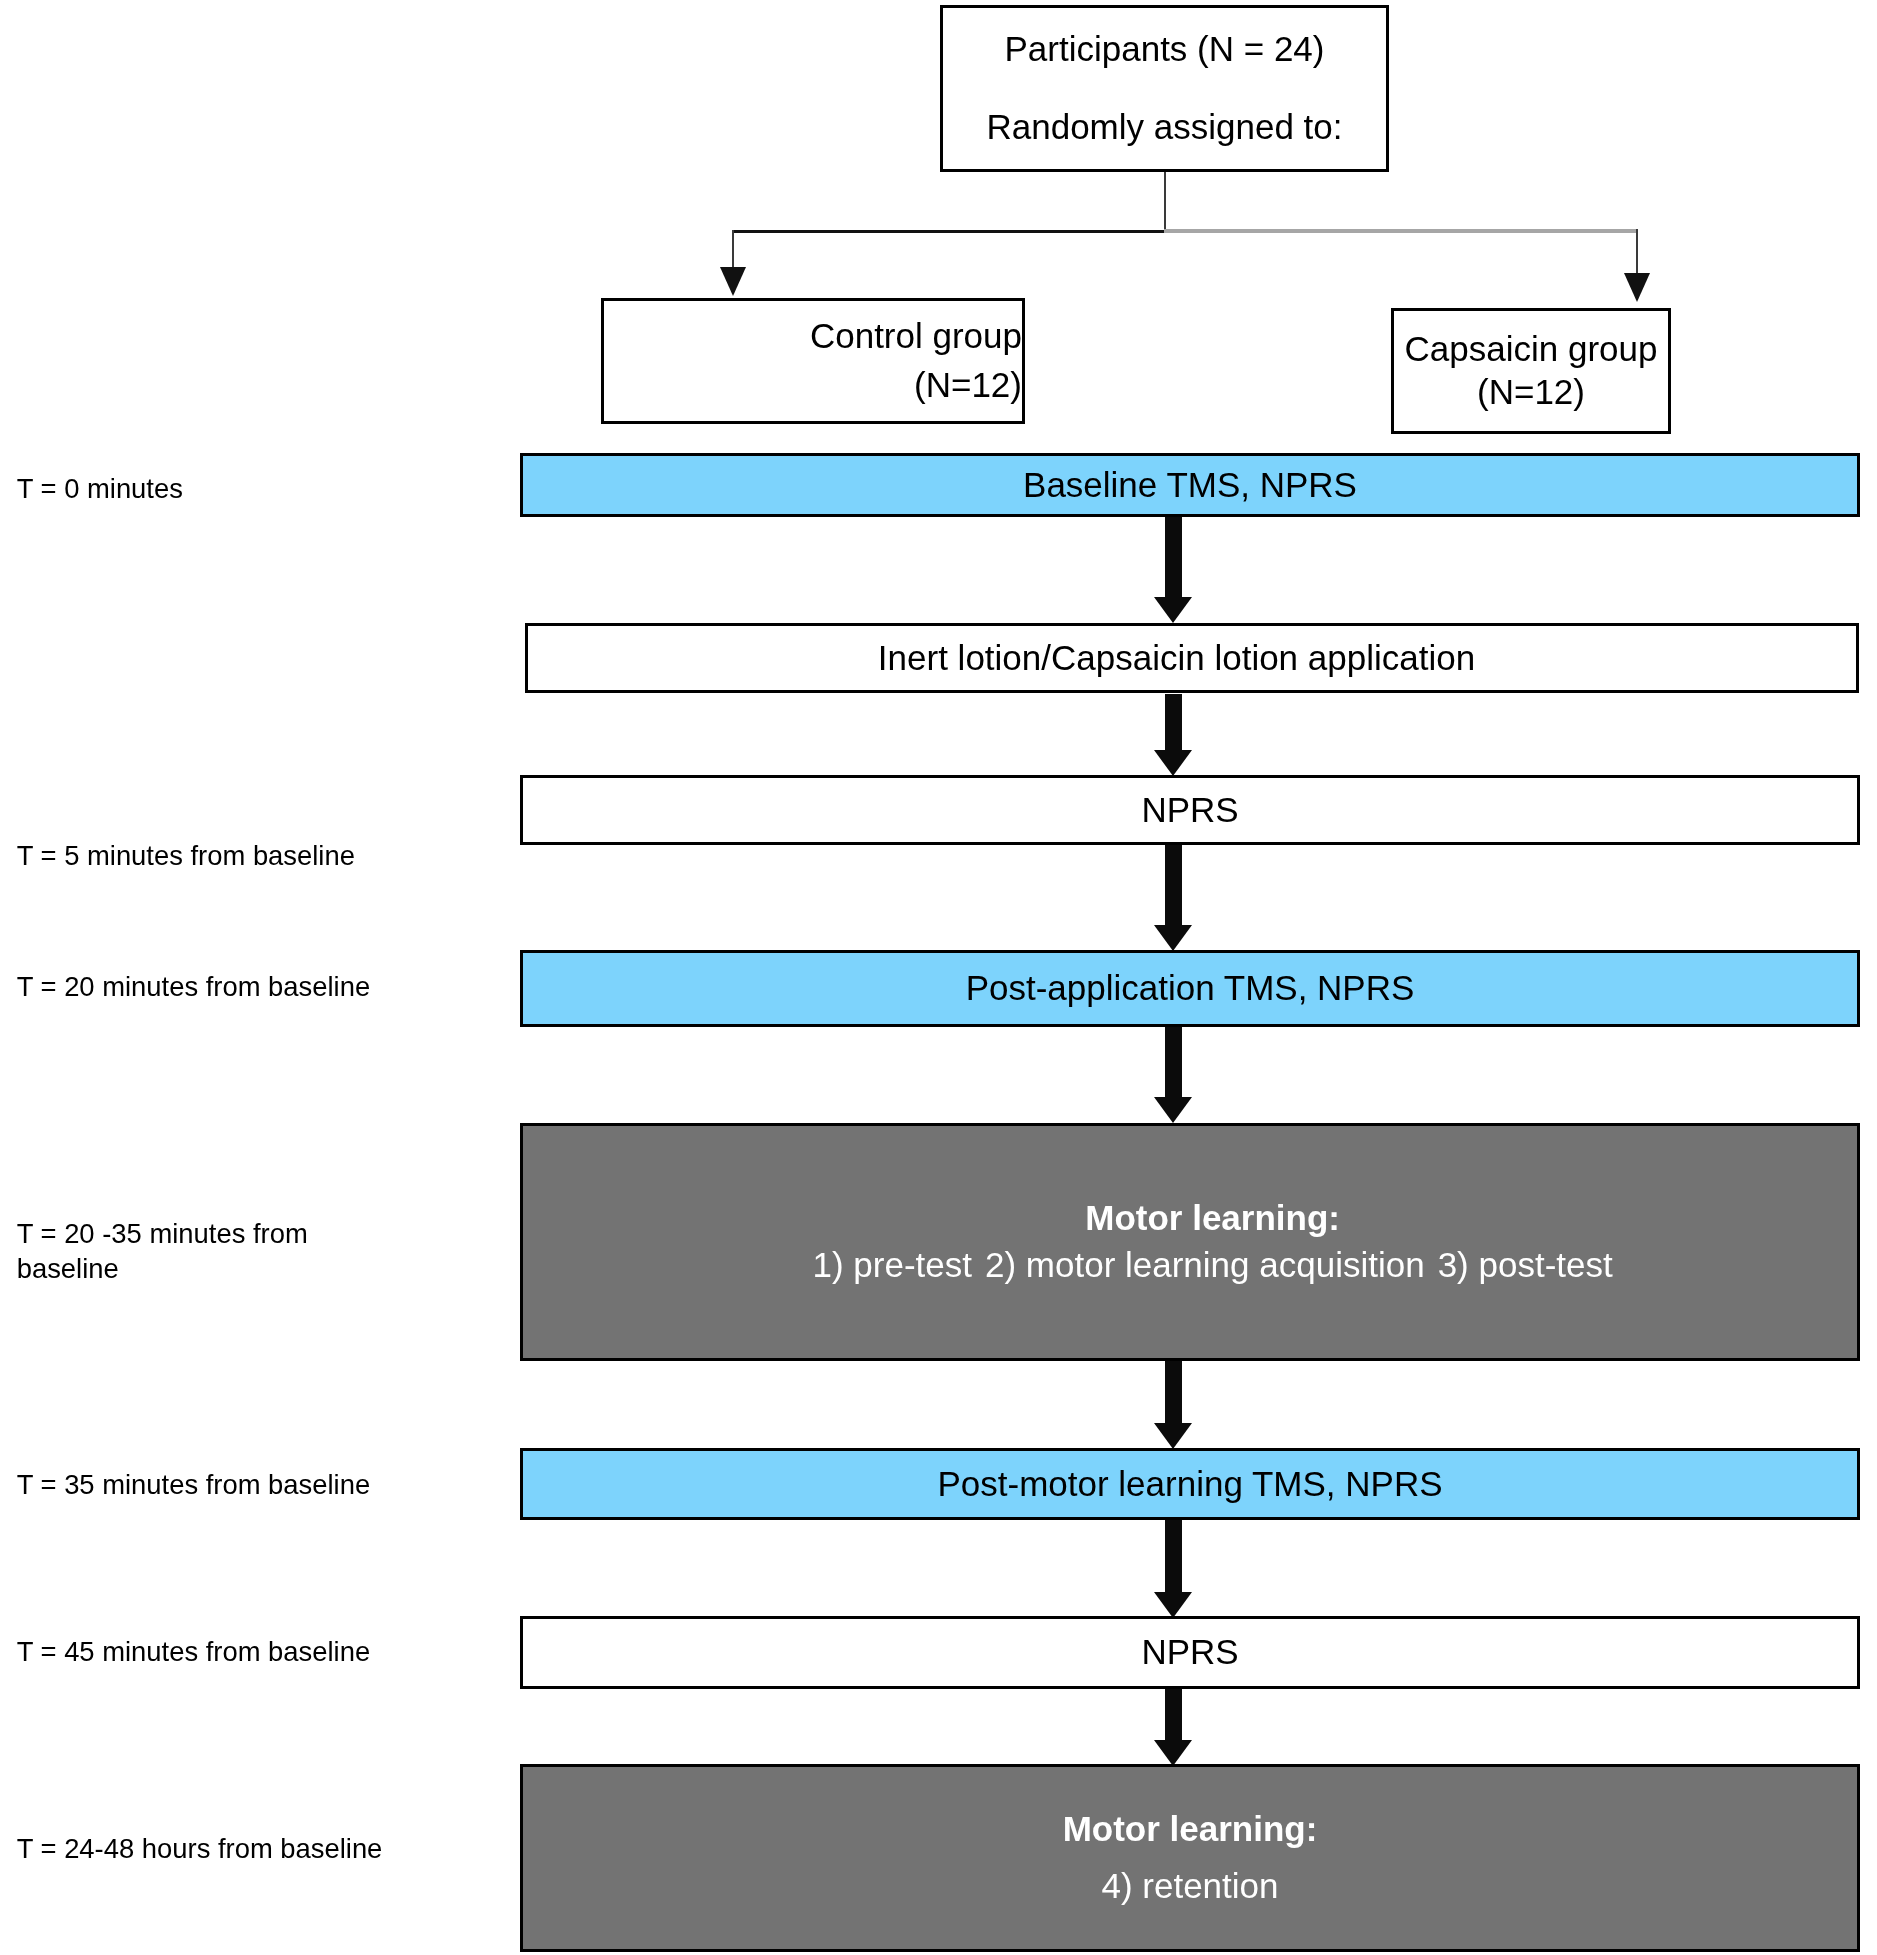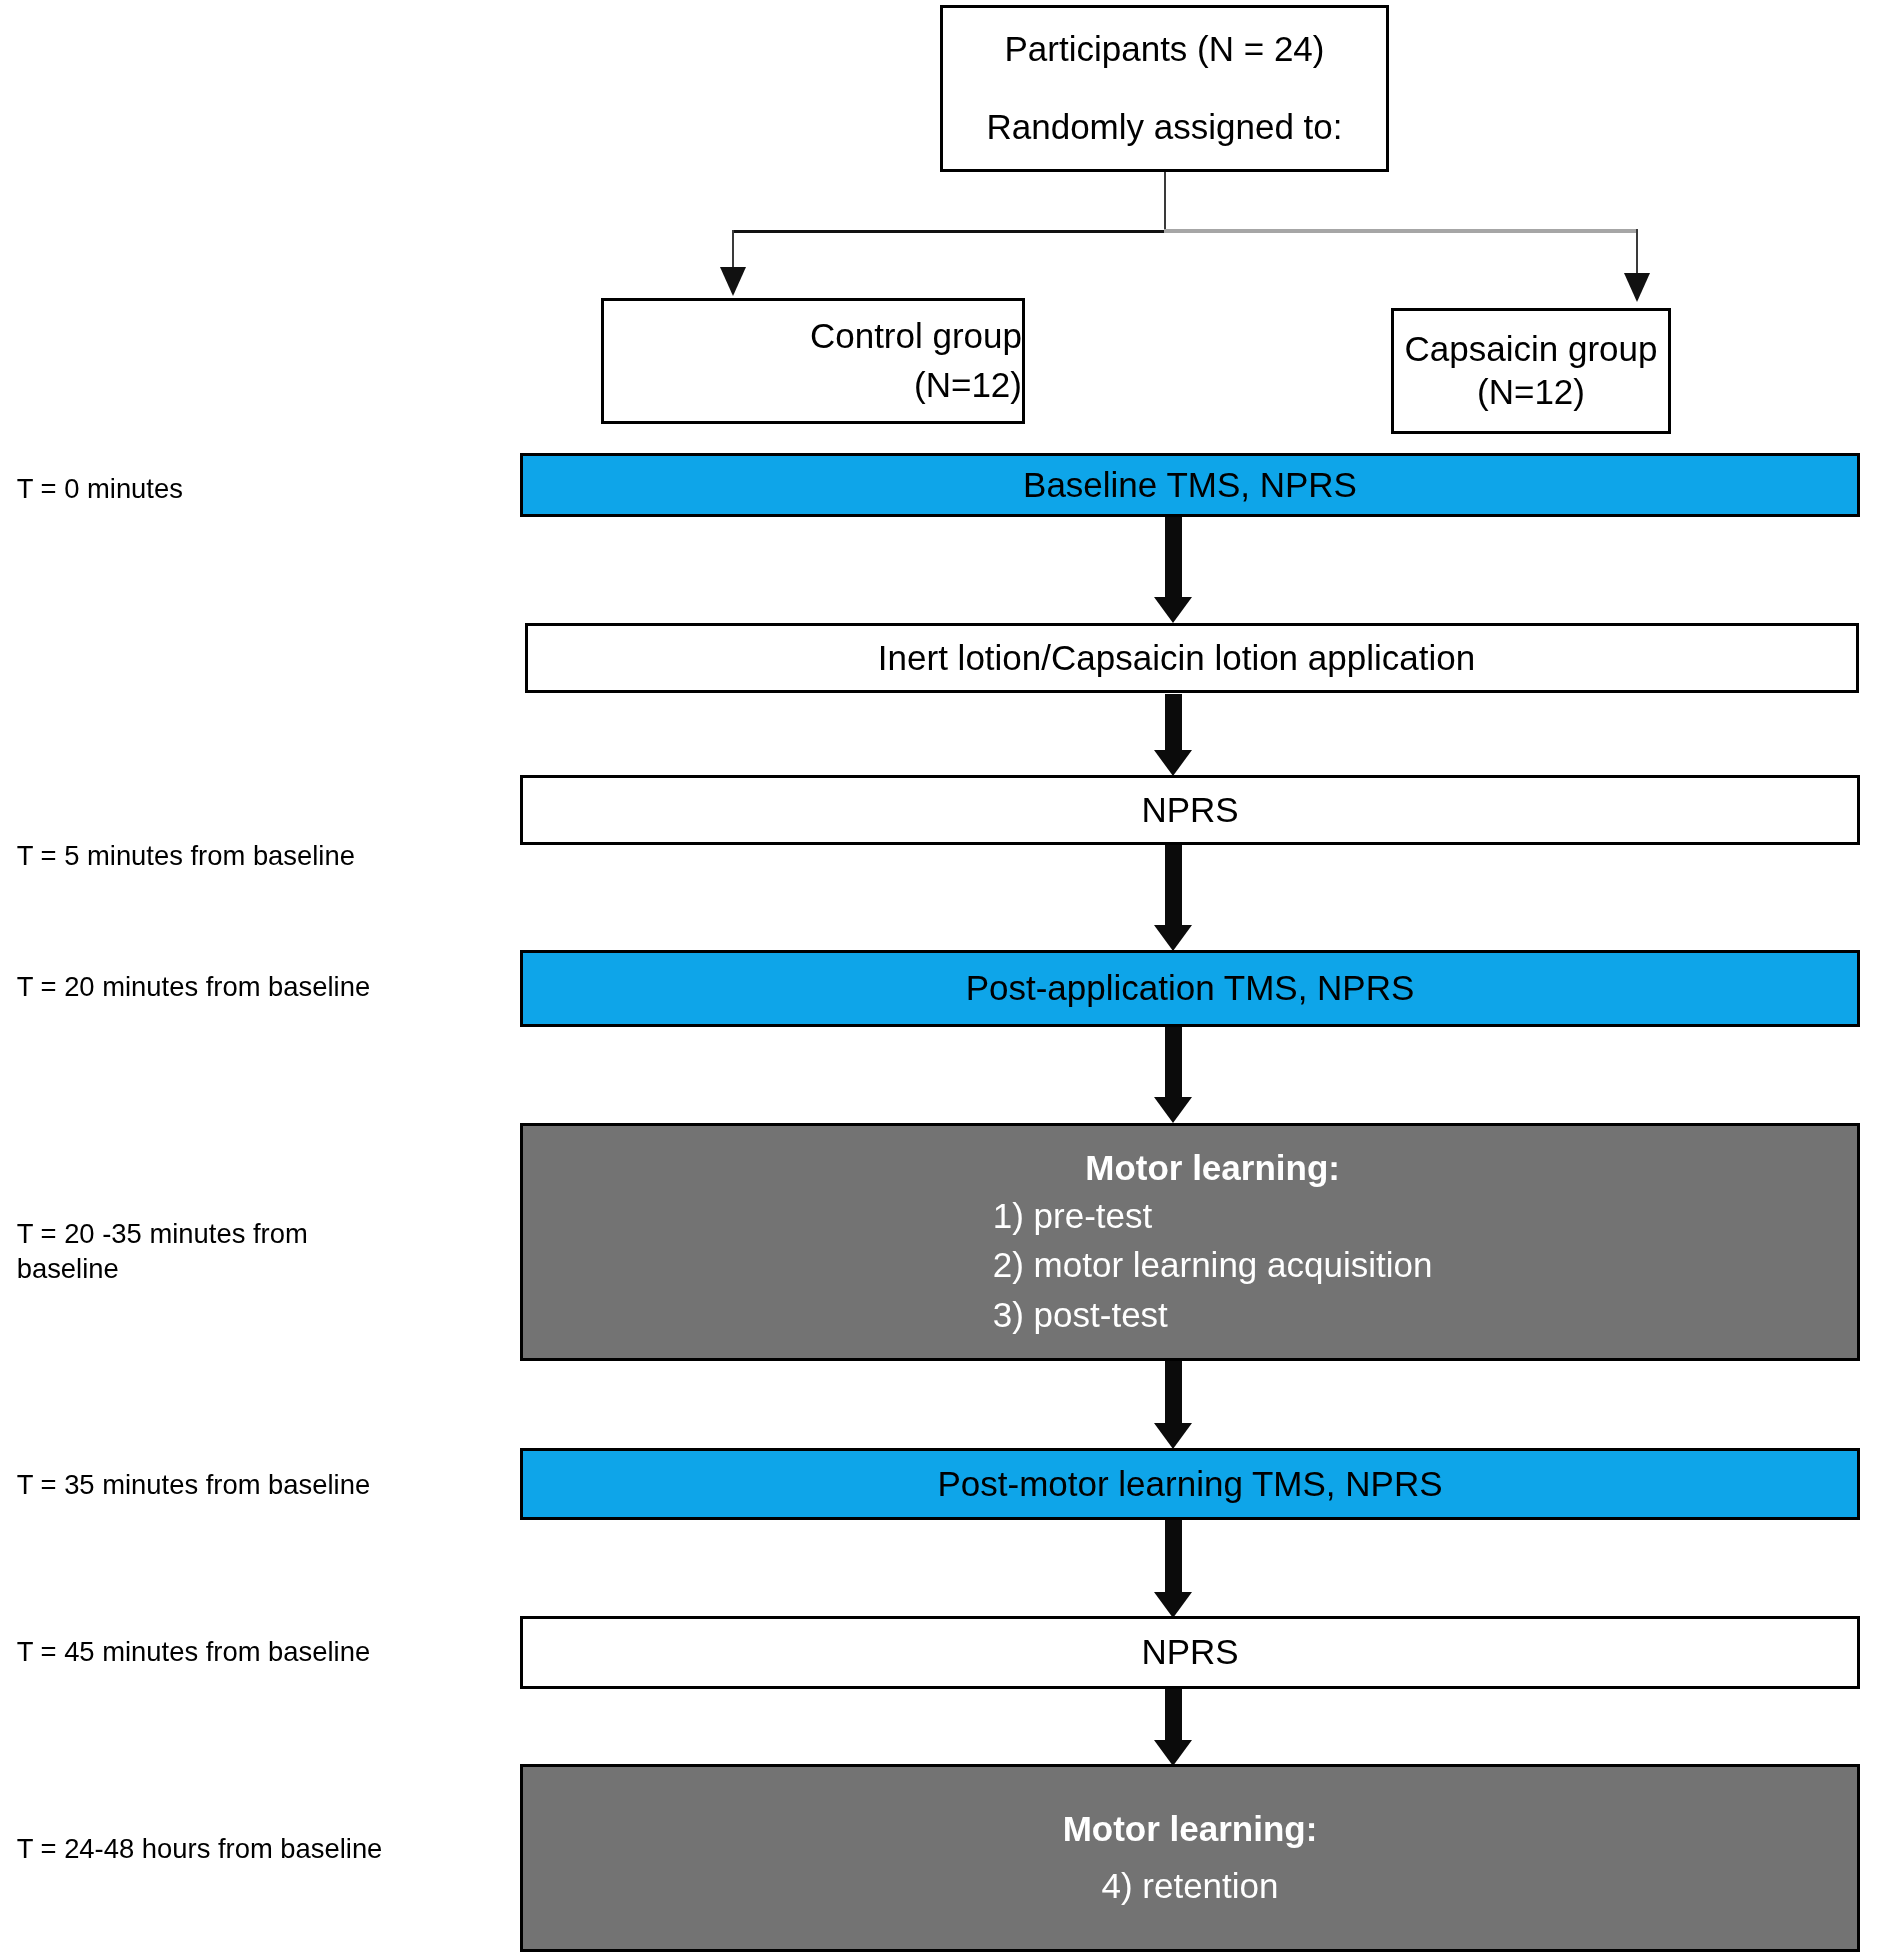--- a/index.html
+++ b/index.html
@@ -31,21 +31,21 @@
     background: #ffffff;
     display: flex;
     flex-direction: column;
     align-items: center;
     justify-content: center;
     text-align: center;
     font-size: 35px;
     line-height: 1.05;
     color: #000000;
   }
-  .box.gray-light { background: #0ea5e9; }
+  .box.gray-light { background: #7dd3fc; }
   .box.gray-dark  { background: #737373; color: #ffffff; }
 
   
   #participants-box {
     left: 940px;
     top: 4.8px;
     width: 449px;
     height: 167px;
     justify-content: center;
     gap: 41px;
@@ -84,21 +84,21 @@
   #stage-motor-2      { top: 1764px; height: 188px; }
 
   
   .ml-heading {
     font-weight: bold;
     text-align: center;
     display: block;
   }
   .ml-list {
     display: flex;
-    flex-direction: column;
+    flex-direction: row;
     align-items: flex-start;
     text-align: left;
     margin-top: 10.7px;
     gap: 13px;
   }
   #stage-motor-1 .inner {
     display: flex;
     flex-direction: column;
     align-items: center;
     transform: translateX(22.6px);

